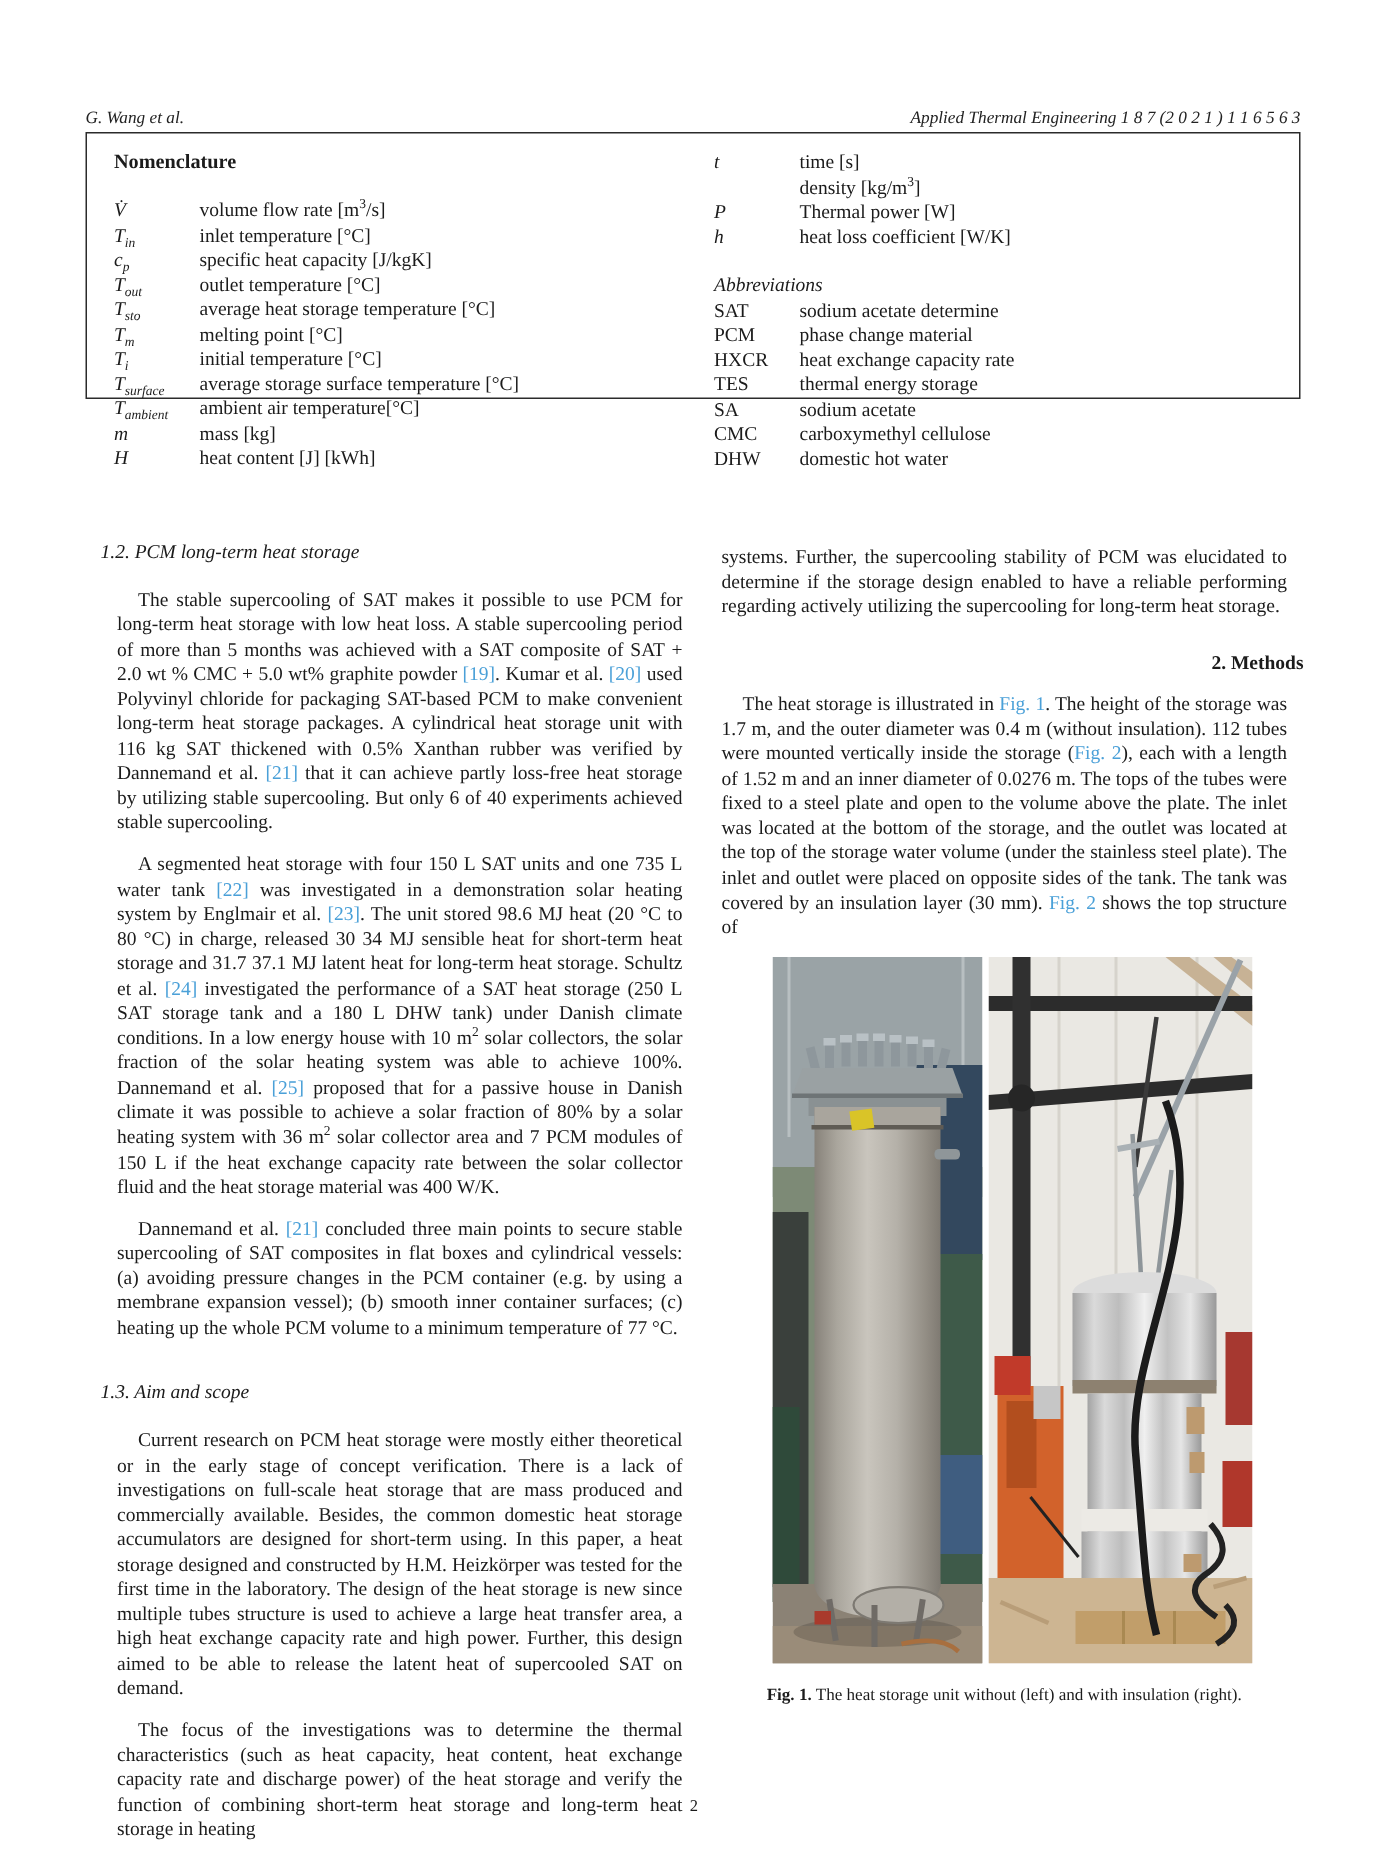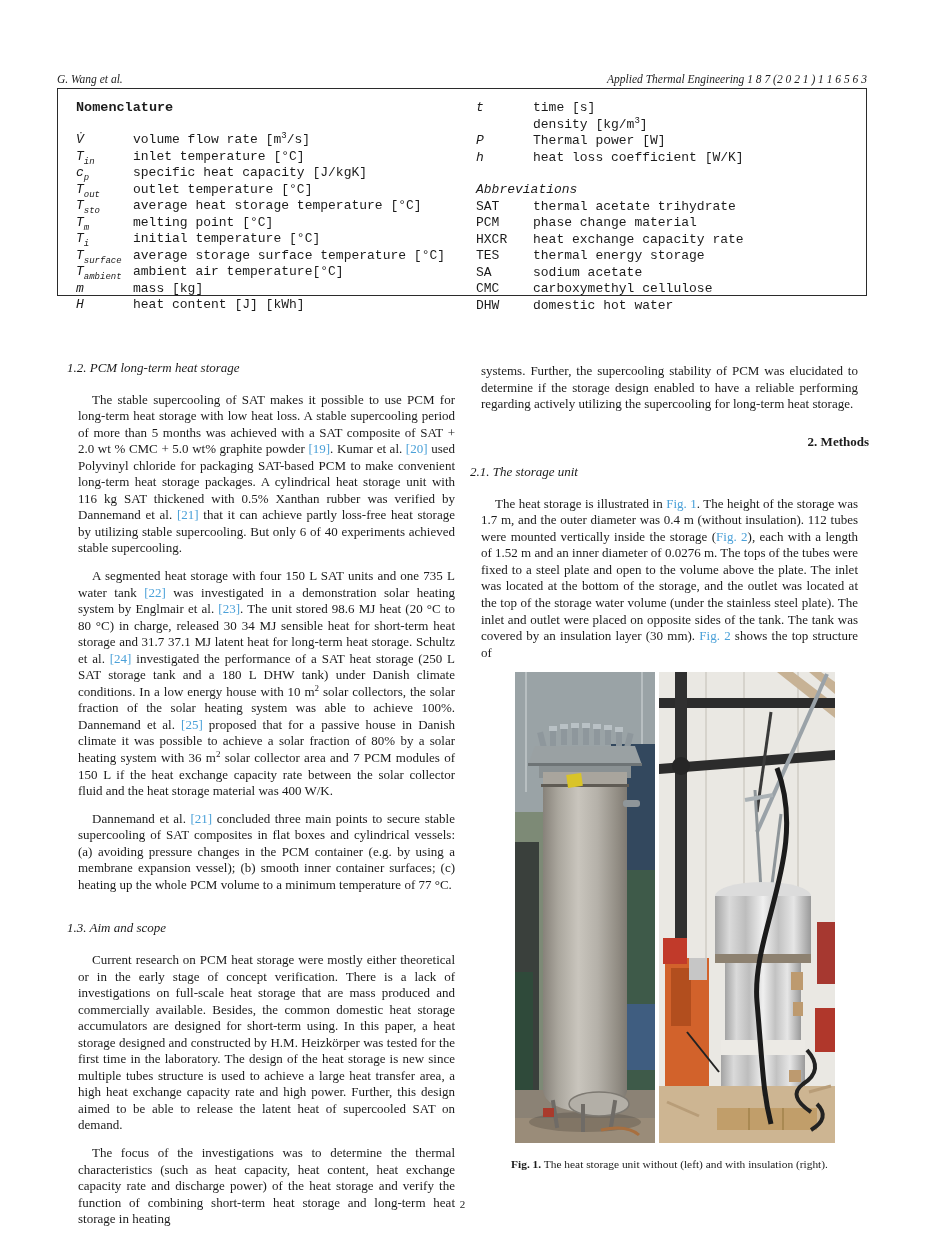--- a/index.html
+++ b/index.html
@@ -2,21 +2,21 @@
 <html style="--link: #4aa0d8;"><head>
 <meta charset="utf-8">
 <style>
   html,body{margin:0;padding:0;background:#ffffff;}
   body{width:925px;height:1234px;position:relative;font-family:"Liberation Serif","DejaVu Serif",serif;color:#1b1b1b;}
   sup,sub{font-size:9px;line-height:0;}
   .link{color:var(--link,#4aa0d8);}
   .hdr{position:absolute;top:53px;font-style:italic;font-size:11.5px;color:#222;margin-top:20px;}
   .hdr-left{left:57px;}
   .hdr-right{right:58px;}
-  .nom-box{position:absolute;left:57px;top:88px;width:810px;height:208px;border:1px solid #2b2b2b;box-sizing:border-box;font-family:Liberation Mono, monospace;}
+  .nom-box{position:absolute;left:57px;top:88px;width:810px;height:178px;border:1px solid #2b2b2b;box-sizing:border-box;}
   .nom-title{position:absolute;left:18px;top:11px;font-weight:bold;font-size:13.5px;}
   .nom-col{position:absolute;font-size:13px;line-height:16.5px;}
   .nom-col-left{left:18px;top:43px;width:380px;}
   .nom-col-right{left:418px;top:11px;width:380px;}
   .nom-row{display:flex;}
   .nom-sym{width:57px;flex:none;font-style:italic;}
   .abbrev .nom-sym{font-style:normal;}
   .abbrev-title{font-style:italic;margin-top:16px;}
   .col{position:absolute;top:352px;width:399px;font-size:13px;line-height:16.55px;text-align:justify;}
   .col-left{left:67px;}
@@ -106,21 +106,21 @@
           </div>
           <div class="nom-row">
             <span class="nom-sym">h</span>
             <span class="nom-def">heat loss coefficient [W/K]</span>
           </div>
         </div>
       <div class="abbrev-title">Abbreviations</div>
       <div class="abbrev">
           <div class="nom-row">
             <span class="nom-sym">SAT</span>
-            <span class="nom-def">thermal acetate trihydrate</span>
+            <span class="nom-def">sodium acetate determine</span>
           </div>
           <div class="nom-row">
             <span class="nom-sym">PCM</span>
             <span class="nom-def">phase change material</span>
           </div>
           <div class="nom-row">
             <span class="nom-sym">HXCR</span>
             <span class="nom-def">heat exchange capacity rate</span>
           </div>
           <div class="nom-row">
@@ -150,21 +150,20 @@
       <div class="blk blk-p">Dannemand et al. <span class="link">[21]</span> concluded three main points to secure stable supercooling of SAT composites in flat boxes and cylindrical vessels: (a) avoiding pressure changes in the PCM container (e.g. by using a membrane expansion vessel); (b) smooth inner container surfaces; (c) heating up the whole PCM volume to a minimum temperature of 77 °C.</div>
       <div class="blk blk-h3">1.3.  Aim and scope</div>
       <div class="blk blk-p">Current research on PCM heat storage were mostly either theoretical or in the early stage of concept verification. There is a lack of investigations on full-scale heat storage that are mass produced and commercially available. Besides, the common domestic heat storage accumulators are designed for short-term using. In this paper, a heat storage designed and constructed by H.M. Heizkörper was tested for the first time in the laboratory. The design of the heat storage is new since multiple tubes structure is used to achieve a large heat transfer area, a high heat exchange capacity rate and high power. Further, this design aimed to be able to release the latent heat of supercooled SAT on demand.</div>
       <div class="blk blk-p">The focus of the investigations was to determine the thermal characteristics (such as heat capacity, heat content, heat exchange capacity rate and discharge power) of the heat storage and verify the function of combining short-term heat storage and long-term heat storage in heating</div>
     </div>
 
   <div class="col col-right">
     <div>
         <div class="blk blk-pc">systems. Further, the supercooling stability of PCM was elucidated to determine if the storage design enabled to have a reliable performing regarding actively utilizing the supercooling for long-term heat storage.</div>
         <div class="blk blk-h2">2.  Methods</div>
-        <div class="blk blk-h3">2.1.  The storage unit</div>
         <div class="blk blk-p">The heat storage is illustrated in <span class="link">Fig. 1</span>. The height of the storage was 1.7 m, and the outer diameter was 0.4 m (without insulation). 112 tubes were mounted vertically inside the storage (<span class="link">Fig. 2</span>), each with a length of 1.52 m and an inner diameter of 0.0276 m. The tops of the tubes were fixed to a steel plate and open to the volume above the plate. The inlet was located at the bottom of the storage, and the outlet was located at the top of the storage water volume (under the stainless steel plate). The inlet and outlet were placed on opposite sides of the tank. The tank was covered by an insulation layer (30 mm). <span class="link">Fig. 2</span> shows the top structure of</div>
       </div>
 
     <div class="figure">
 
       <svg width="140" height="471" viewBox="0 0 140 471">
         <defs>
           <linearGradient id="steel" x1="0" y1="0" x2="1" y2="0">
             <stop offset="0" stop-color="#87827a"></stop>
               <stop offset="0.18" stop-color="#aaa69d"></stop>

